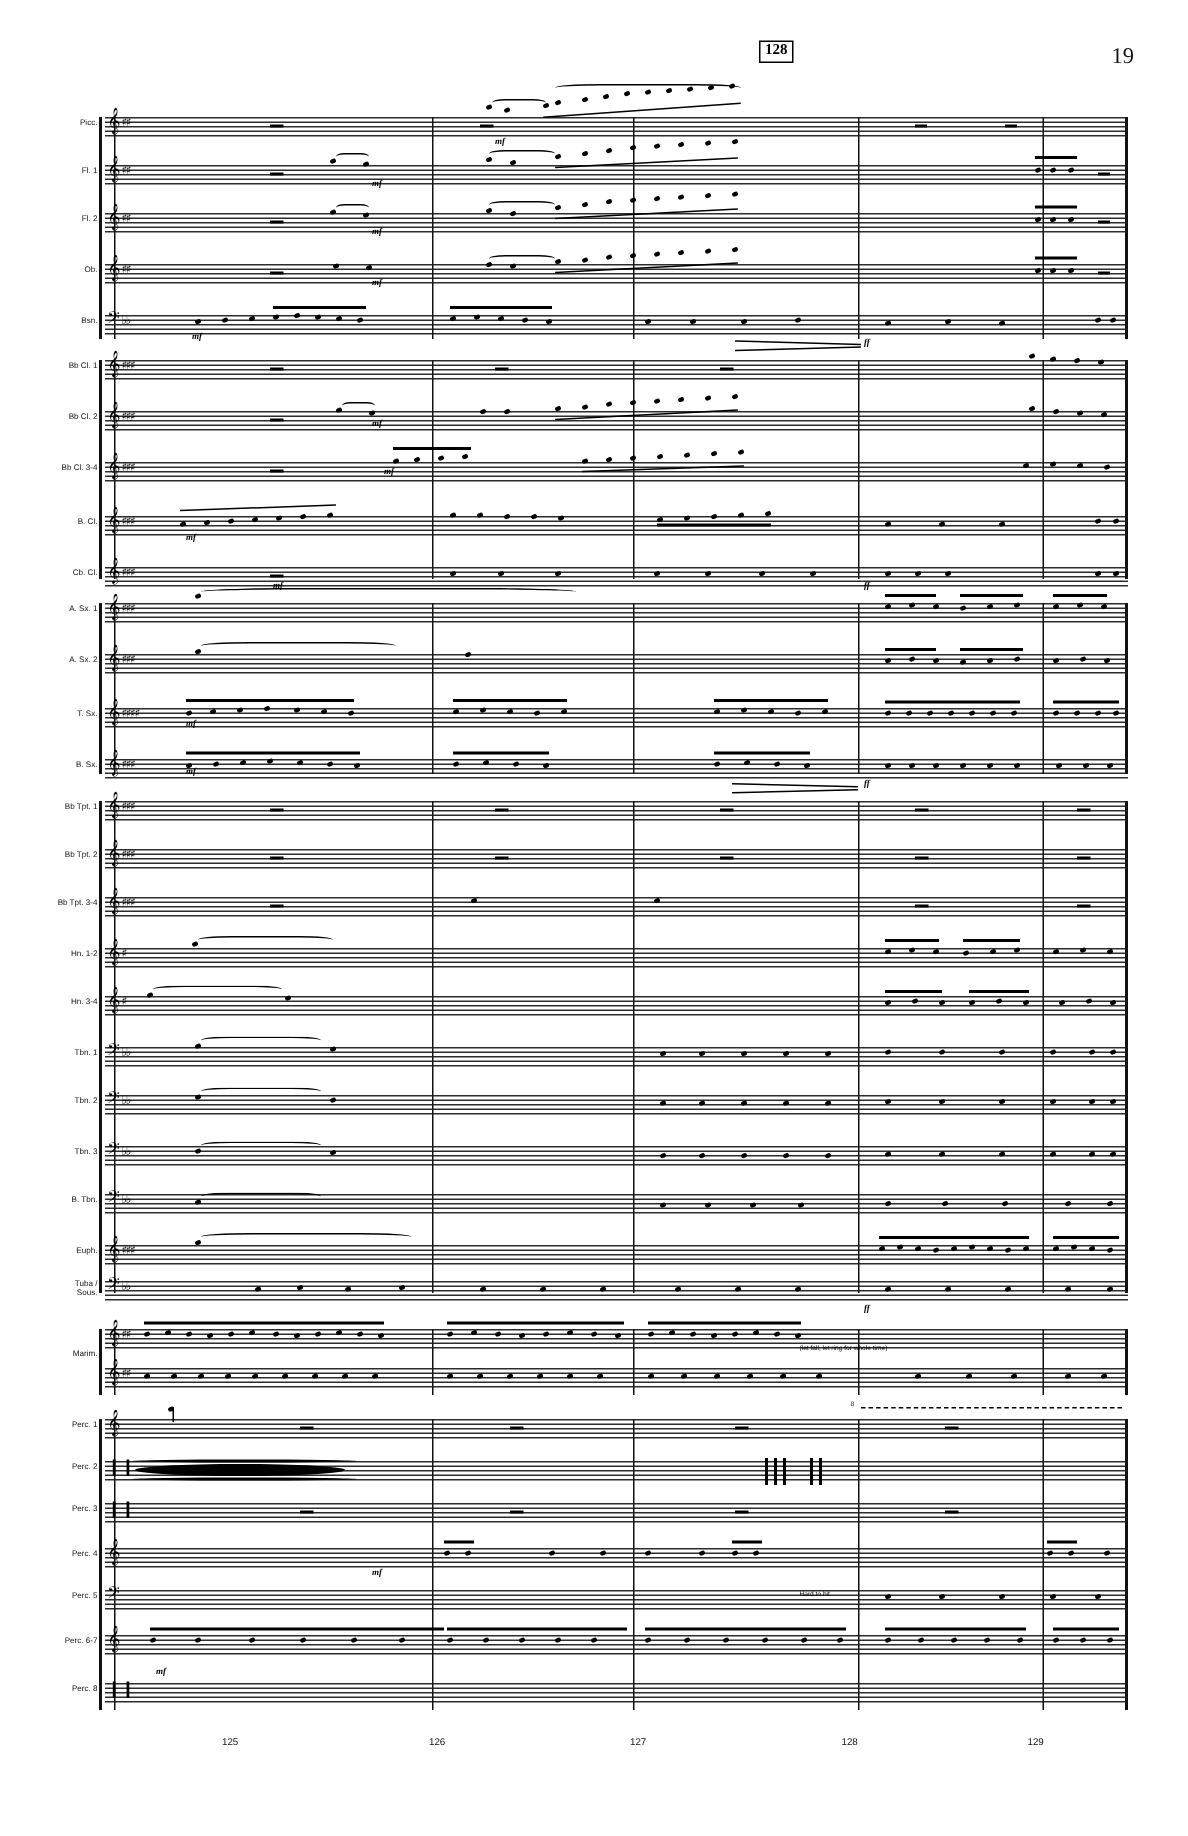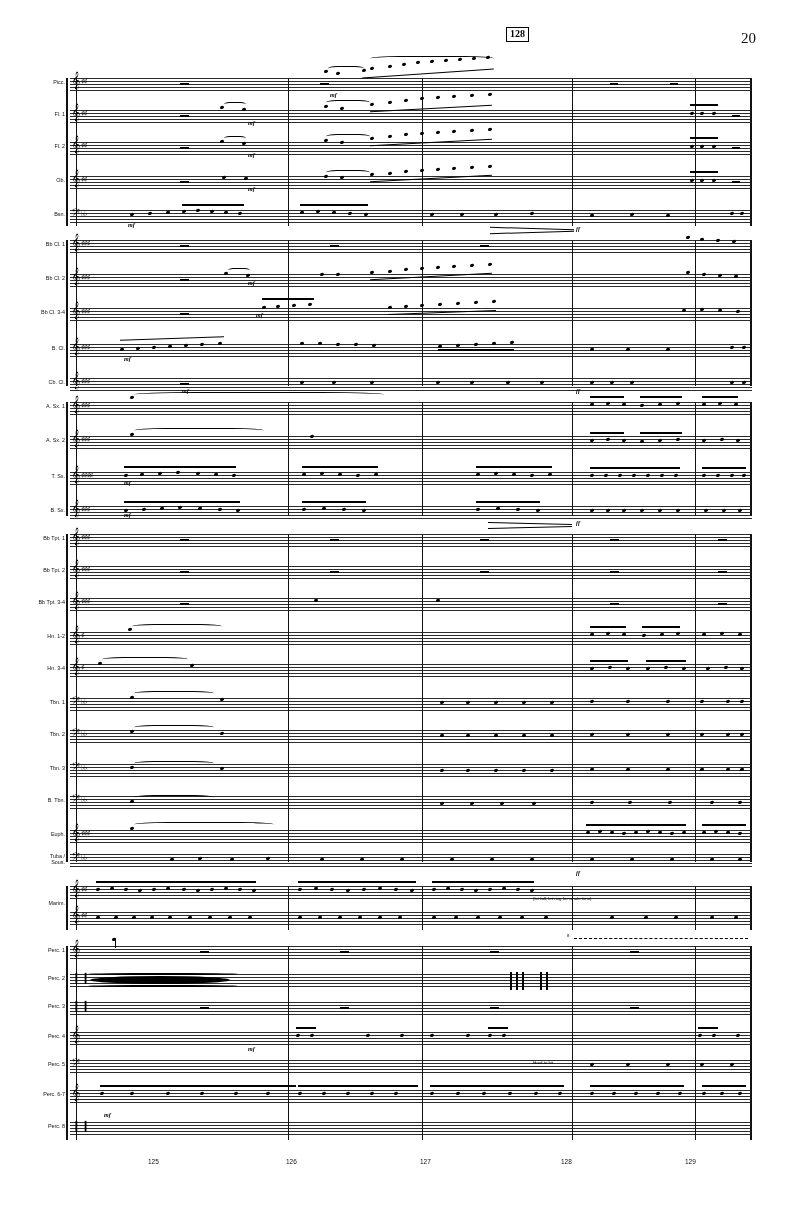--- a/index.html
+++ b/index.html
@@ -188,21 +188,21 @@
     position: absolute;
     border-bottom: 1px dashed #000;
     height: 0;
   }
 </style>
 </head>
 <body>
 
 <div class="page">
 
-  <div class="page-number">20</div>
+  <div class="page-number">19</div>
   <div class="rehearsal-mark">128</div>
 
   <div class="group" style="top:78px;height:150px;">
     <div class="bracket" style="top:0;height:148px;"></div>
     <div class="barline" style="left:6px;top:0;height:148px;"></div>
     <div class="barline" style="left:218px;top:0;height:148px;"></div>
     <div class="barline" style="left:352px;top:0;height:148px;"></div>
     <div class="barline" style="left:502px;top:0;height:148px;"></div>
     <div class="barline" style="left:625px;top:0;height:148px;"></div>
     <div class="barline thick" style="left:680px;top:0;height:148px;"></div>

